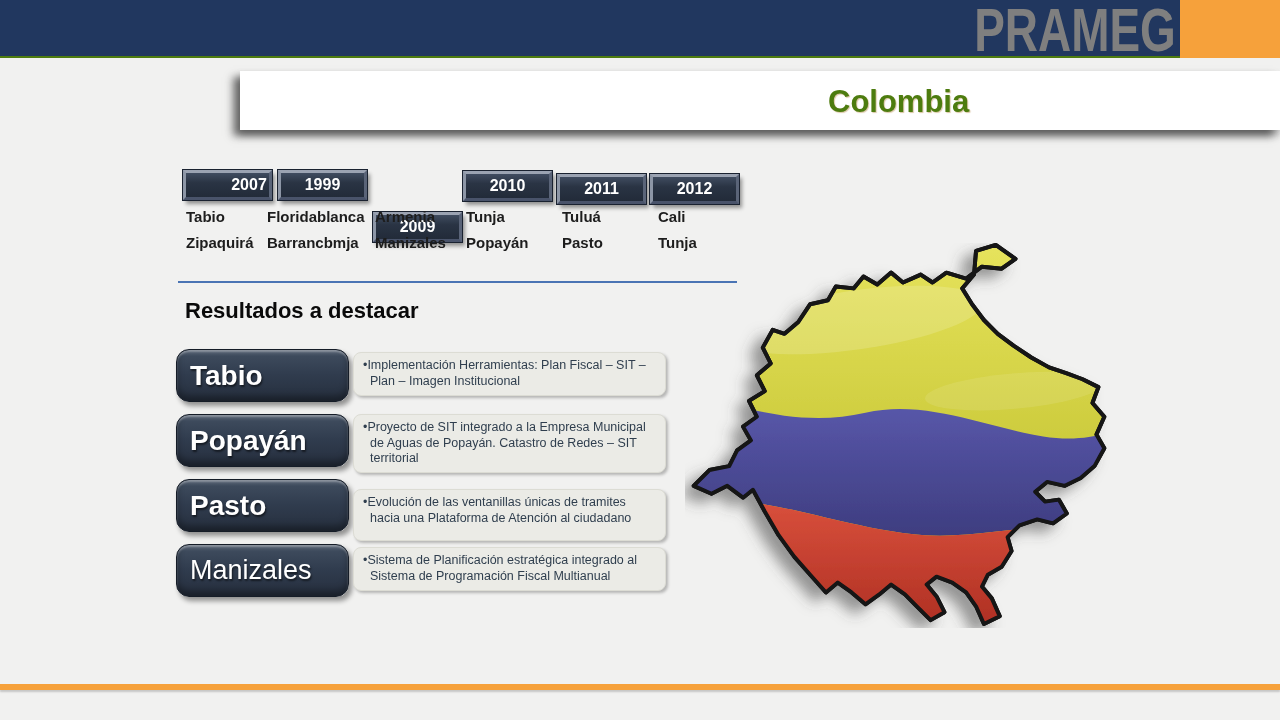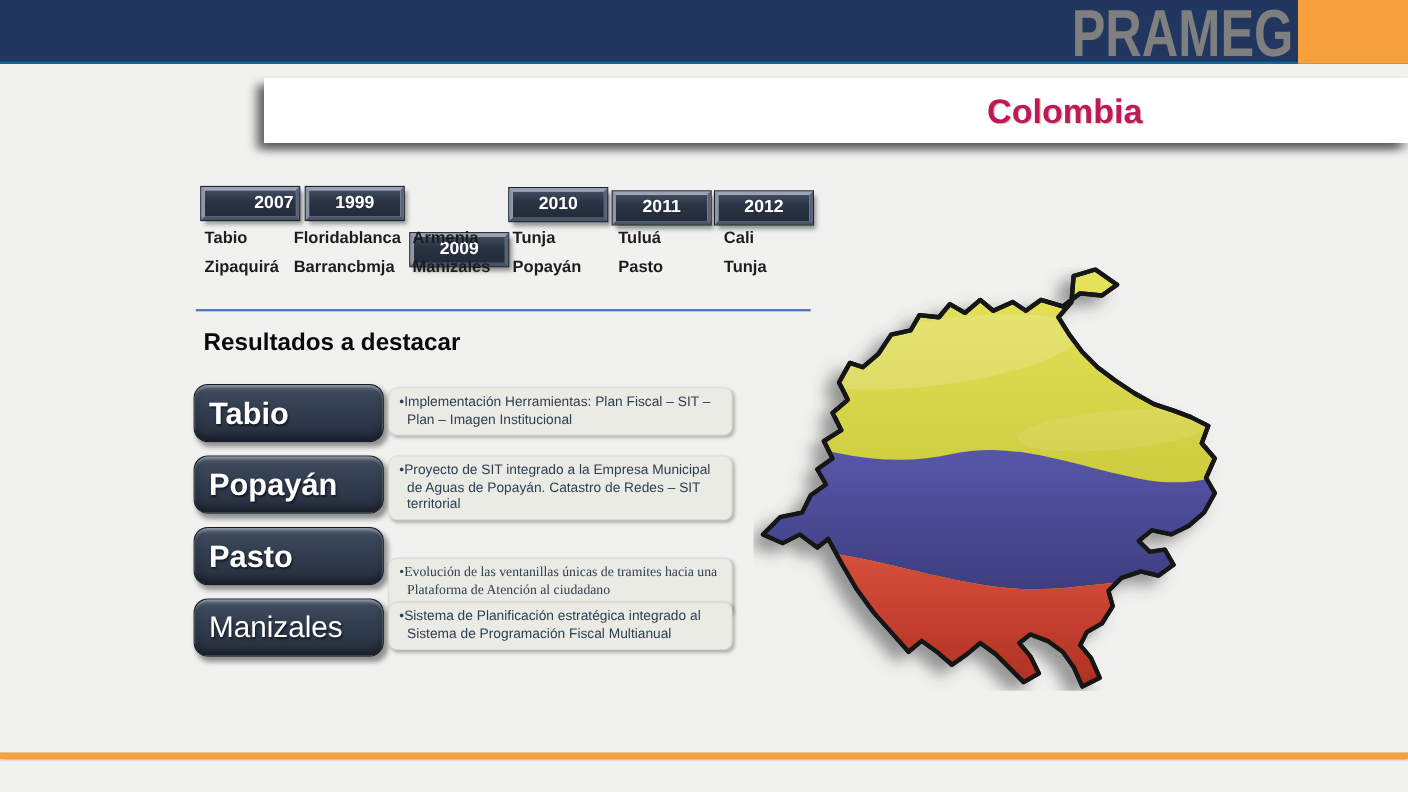--- a/index.html
+++ b/index.html
@@ -8,21 +8,21 @@
     position:relative;
     background:#F1F1F0;
     font-family:"Liberation Sans", sans-serif;
     -webkit-font-smoothing:antialiased;
   }
 
   
   .header-bar {
     position:absolute; left:0; top:0; width:1280px; height:58px;
     background:#21375F;
-    border-bottom:2px solid #0369a1;
+    border-bottom:2px solid #4d7c0f;
   }
   .brand {
     position:absolute; right:104px; top:0; height:58px; line-height:60px;
     font-size:56px; font-weight:bold; color:#7F7F7F;
     letter-spacing:0px;
     transform:scale(0.82,1.08); transform-origin:right center;
     white-space:nowrap;
   }
   .header-accent {
     position:absolute; right:0; top:0; width:100px; height:58px;
@@ -30,22 +30,21 @@
   }
 
   
   .title-banner {
     position:absolute; left:240px; top:71px; width:1040px; height:59px;
     background:#FFFFFF;
     box-shadow:-7px 6px 8px rgba(45,45,45,0.65), 0 5px 7px rgba(60,60,60,0.35);
   }
   .page-title {
     position:absolute; left:588px; top:13px; width:280px;
-    text-align:center;
-    font-size:31px; font-weight:bold; color:#be185d;
+    font-size:31px; font-weight:bold; color:#4d7c0f;
     text-shadow:1px 1px 1px rgba(160,110,30,0.4);
   }
 
   
   .year-btn {
     position:absolute; width:89px; height:30px;
     background:linear-gradient(180deg,#40<!-- -->4c60 0%,#2a3444 40%,#222b39 100%);
     background:linear-gradient(180deg,#404c60 0%,#2a3444 40%,#222b39 100%);
     border-top:3px solid #9ba3b2;
     border-left:3px solid #8d96a6;
@@ -163,21 +162,21 @@
 <div class="result-card" style="top:352px;min-height:44px;">
   <div class="bullet">Implementación Herramientas: Plan Fiscal – SIT – Plan – Imagen Institucional</div>
 </div>
 
 <div class="city-btn" style="top:414px;">Popayán</div>
 <div class="result-card" style="top:414px;min-height:52px;">
   <div class="bullet">Proyecto de SIT integrado a la Empresa Municipal de Aguas de Popayán. Catastro de Redes – SIT territorial</div>
 </div>
 
 <div class="city-btn" style="top:479px;">Pasto</div>
-<div class="result-card" style="top:507px;min-height:52px;font-family:Liberation Serif, serif;">
+<div class="result-card" style="top:489px;min-height:52px;">
   <div class="bullet">Evolución de las ventanillas únicas de tramites hacia una Plataforma de Atención al ciudadano</div>
 </div>
 
 <div class="city-btn light" style="top:544px;">Manizales</div>
 <div class="result-card" style="top:547px;min-height:44px;">
   <div class="bullet">Sistema de Planificación estratégica integrado al Sistema de Programación Fiscal Multianual</div>
 </div>
 
 <div class="map-wrap">
   <svg width="430" height="385" viewBox="0 0 430 390">

